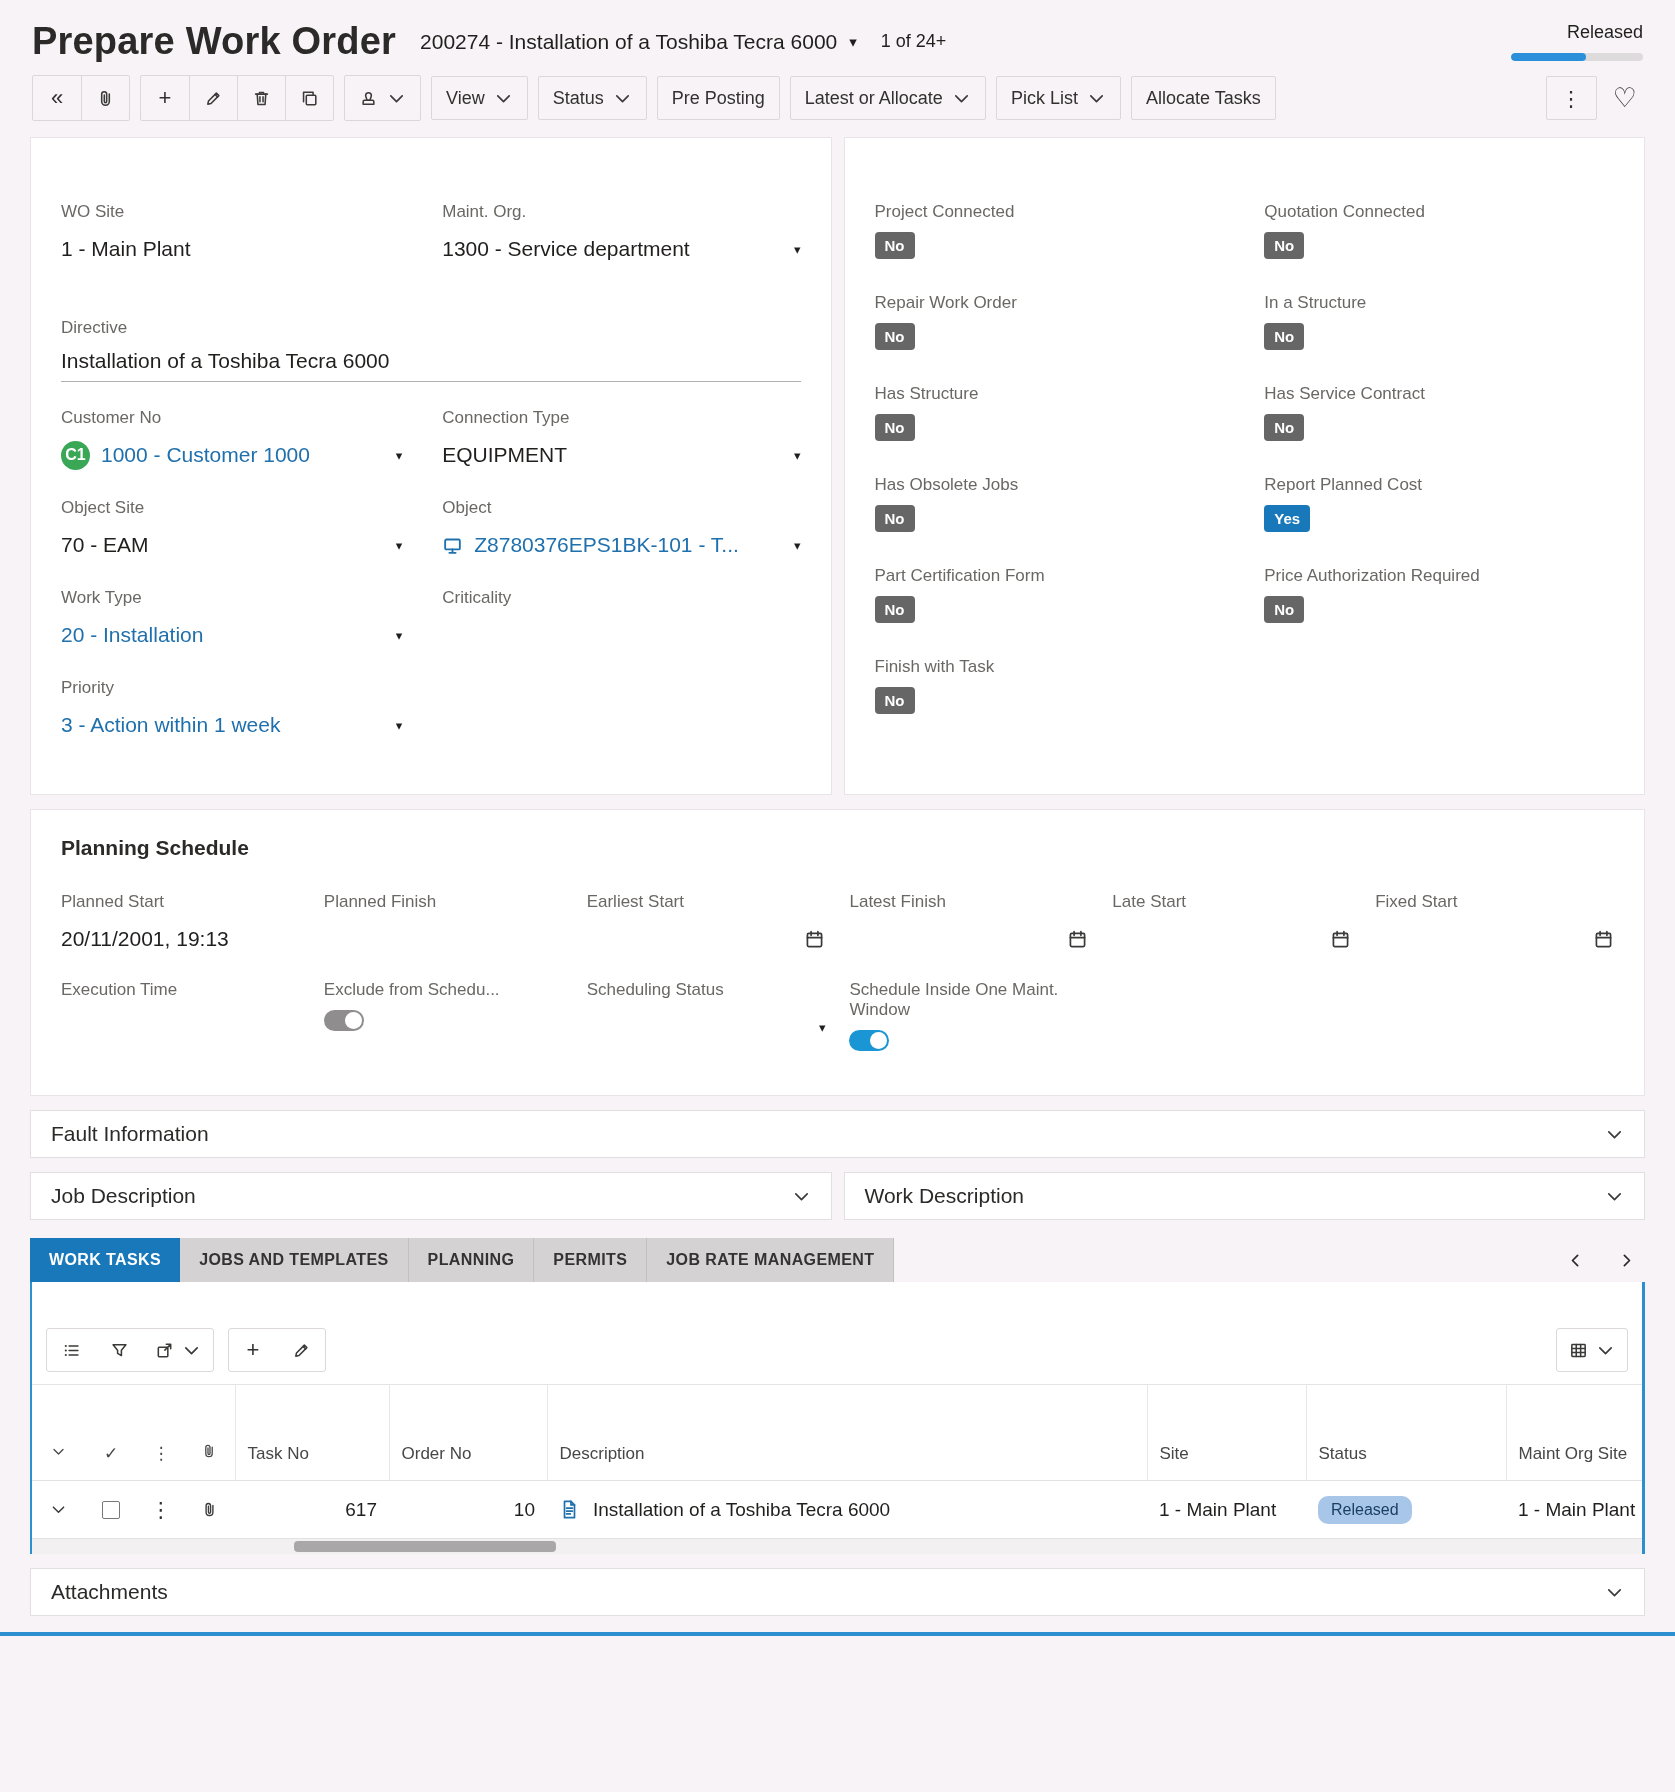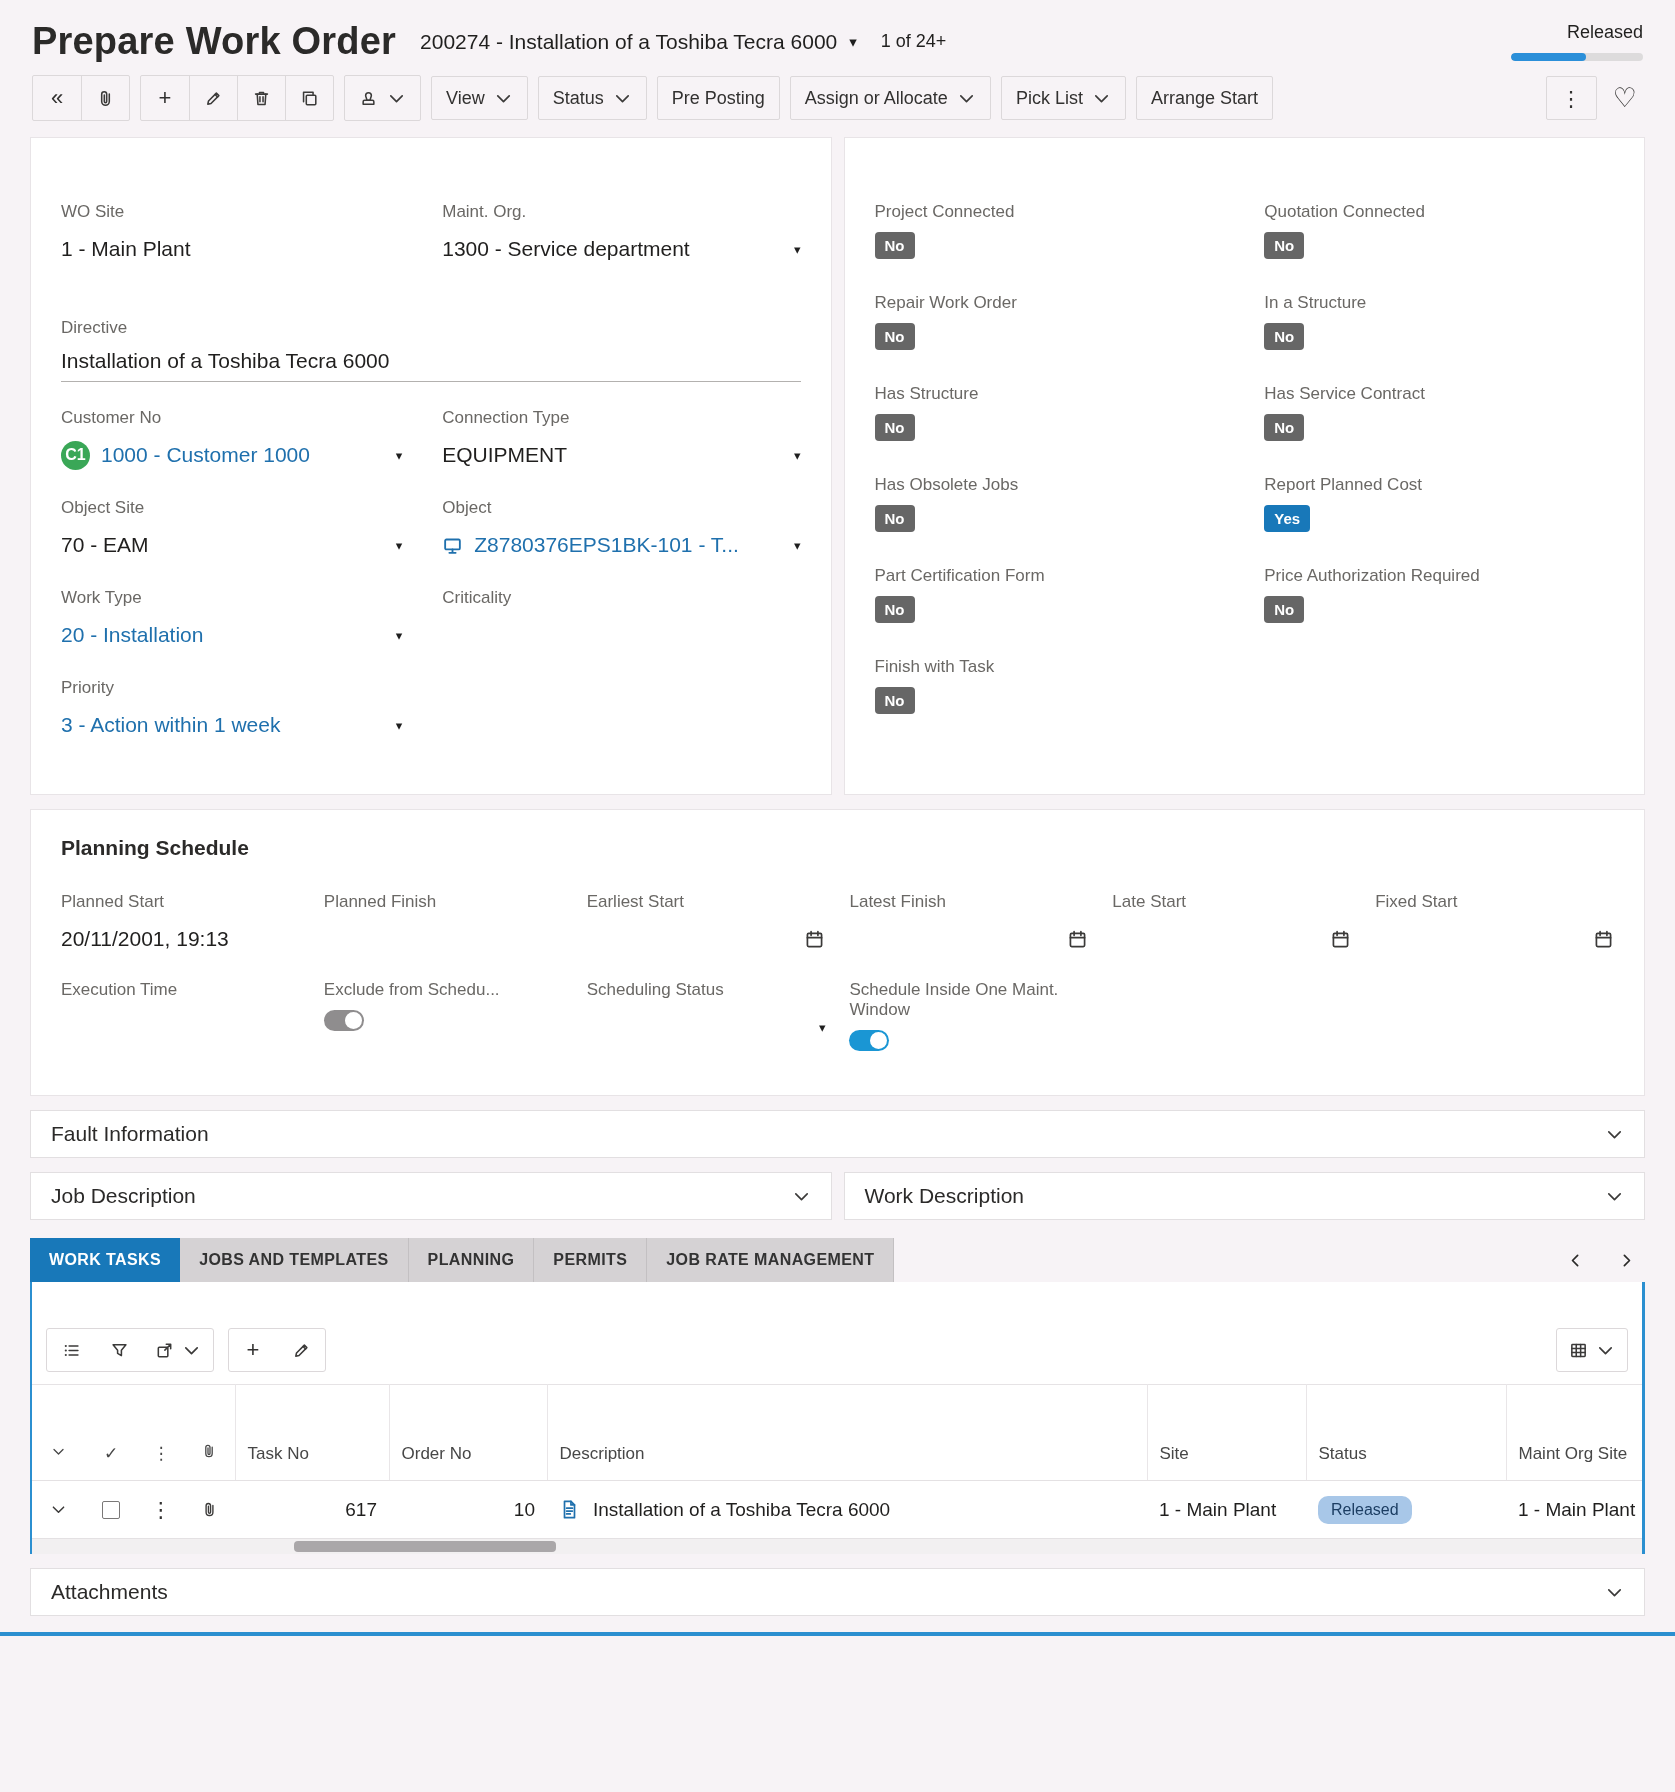--- a/index.html
+++ b/index.html
@@ -268,33 +268,33 @@
     <button class="btn">
       <span>Status</span>
       <svg class="ic thin-caret" viewBox="0 0 16 16">
           <use href="#i-chev-down"></use>
         </svg>
     </button>
     <button class="btn">
       <span>Pre Posting</span>
     </button>
     <button class="btn">
-      <span>Assign or Allocate</span>
+      <span>Latest or Allocate</span>
       <svg class="ic thin-caret" viewBox="0 0 16 16">
           <use href="#i-chev-down"></use>
         </svg>
     </button>
     <button class="btn">
       <span>Pick List</span>
       <svg class="ic thin-caret" viewBox="0 0 16 16">
           <use href="#i-chev-down"></use>
         </svg>
     </button>
     <button class="btn">
-      <span>Arrange Start</span>
+      <span>Allocate Tasks</span>
     </button>
     <div class="toolbar-spacer"></div>
     <button class="btn">
       <span class="glyph glyph-kebab">⋮</span>
     </button>
     <button class="icon-plain">
       <span class="glyph-heart">♡</span>
     </button>
   </div>
 

